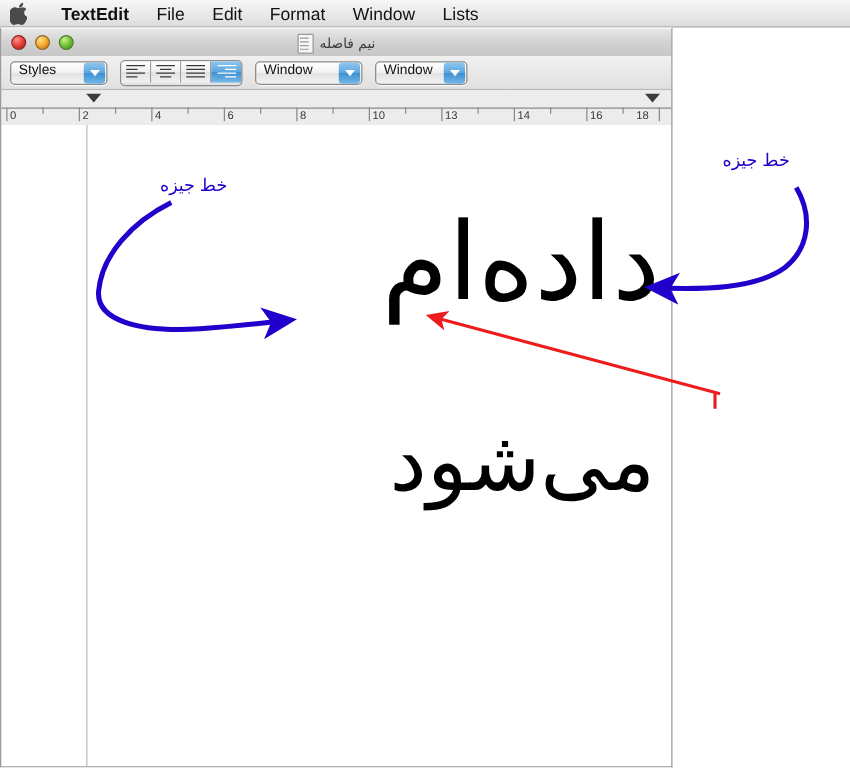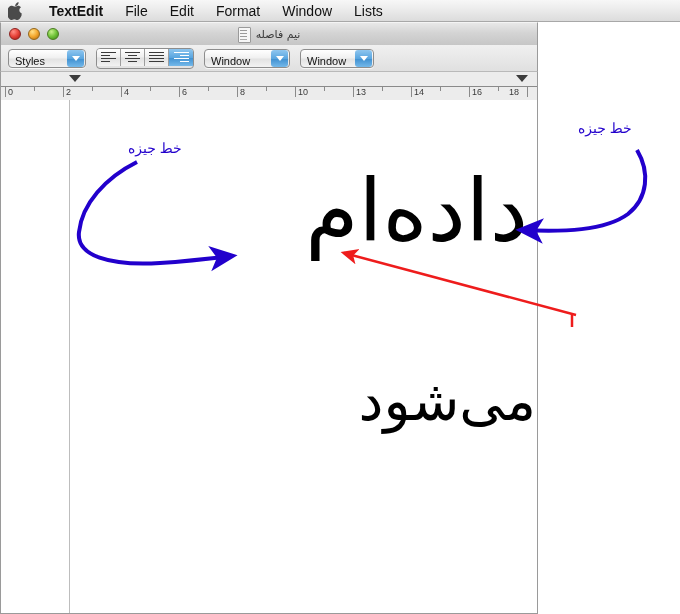--- a/index.html
+++ b/index.html
@@ -64,21 +64,21 @@
   #toolbar{
     position:absolute;left:0;top:23px;width:538px;height:27px;
     background:linear-gradient(to bottom,#f0f0f0 0%,#e0e0e0 100%);
     border-left:1px solid #9a9a9a;border-right:1px solid #9a9a9a;
     border-bottom:1px solid #b9b9b9;
     box-sizing:border-box;display:flex;align-items:center;gap:10px;padding-left:7px;
   }
   .popup{
     height:19px;border:1px solid #8d8d8d;border-radius:4px;
     background:linear-gradient(to bottom,#ffffff 0%,#f0f0f0 48%,#e2e2e2 52%,#f3f3f3 100%);
-    display:flex;align-items:flex-end;box-sizing:border-box;
+    display:flex;align-items:flex-start;box-sizing:border-box;
     box-shadow:0 1px 0 rgba(255,255,255,.7);
   }
   .popup .lbl{font-size:11px;color:#111;padding:0 6px;white-space:nowrap;}
   .popup .arrowbox{
     width:17px;height:17px;margin:0 1px 0 auto;border-radius:3px;
     background:linear-gradient(to bottom,#8fc6ef 0%,#5aa6e0 50%,#3f8fd0 51%,#74b9ea 100%);
     display:flex;align-items:center;justify-content:center;
   }
   .popup .arrowbox:after{
     content:"";border-left:4px solid transparent;border-right:4px solid transparent;
@@ -144,21 +144,21 @@
   #overlay{position:absolute;left:0;top:0;width:680px;height:614px;pointer-events:none;}
 
   .persian-line{
     position:absolute;
     direction:rtl;text-align:right;
     font-family:"DejaVu Sans","Liberation Sans",sans-serif;
     color:#000;white-space:nowrap;
     font-weight:400;
   }
   #line1{right:152px;top:140px;font-size:86px;letter-spacing:2px;margin-top:20px;}
-  #line2{right:144px;top:330px;font-size:56px;letter-spacing:2px;margin-top:38px;}
+  #line2{right:156px;top:330px;font-size:67px;letter-spacing:2px;}
   #line3{right:152px;top:488px;font-size:86px;letter-spacing:2px;}
 
   .annot-label{
     position:absolute;direction:rtl;white-space:nowrap;
     font-family:Liberation Sans, sans-serif;
   }
   #label-left{left:128px;top:140px;font-size:14px;color:#2200cc;}
   #label-right{left:578px;top:120px;font-size:14px;color:#2200cc;}
 
   #redbox{

